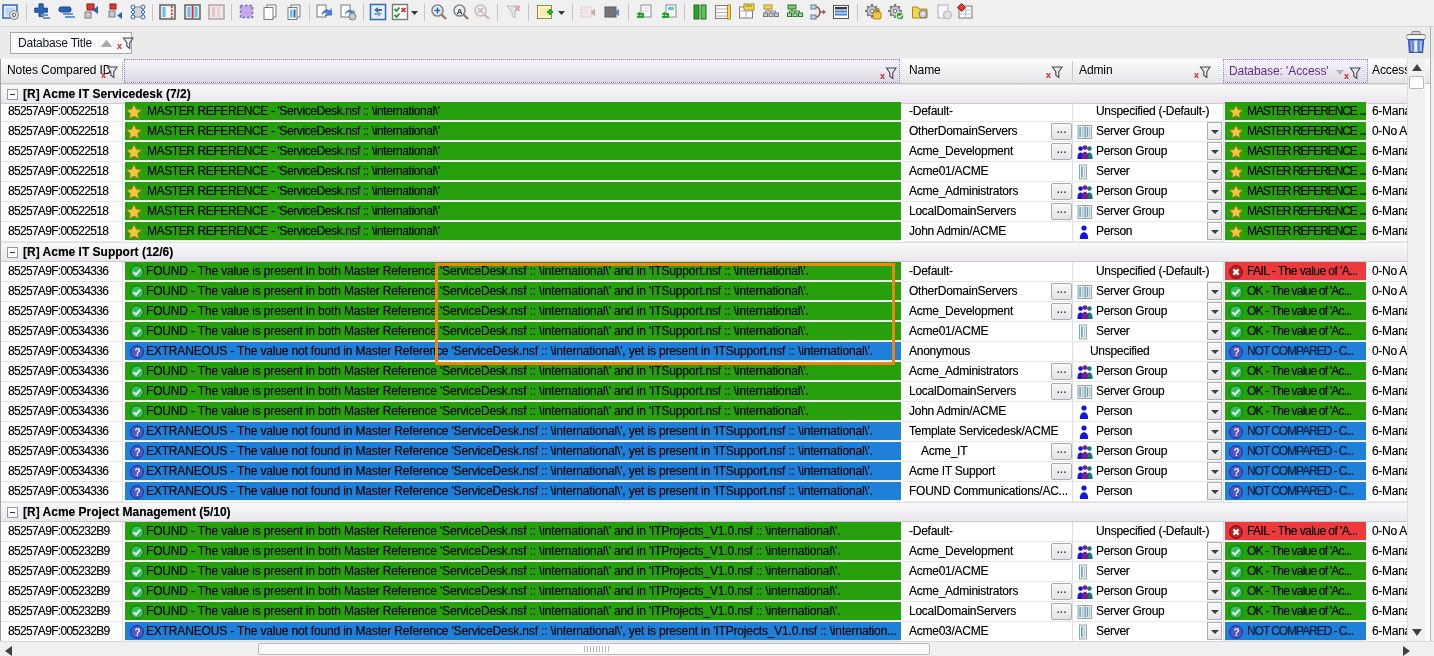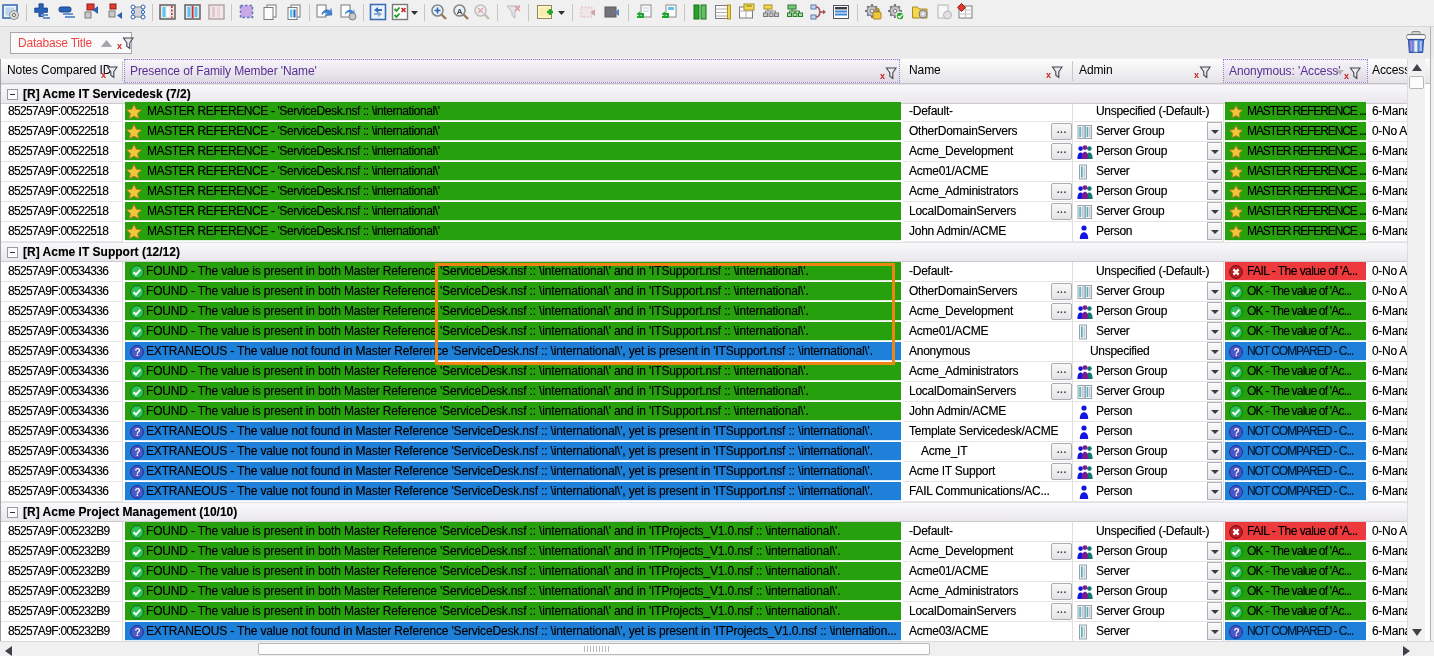--- a/index.html
+++ b/index.html
@@ -1,20 +1,20 @@
 <!DOCTYPE html>
 <html><head><meta charset="utf-8"><style>
 html,body{margin:0;padding:0}
 body{width:1434px;height:656px;background:#f0f0f0;font-family:"Liberation Sans",sans-serif;overflow:hidden;position:relative}
 .abs{position:absolute}
 #toolbar{position:absolute;left:0;top:0;width:1434px;height:26px;background:#f1f0f0;border-bottom:1px solid #d9d6d2}
 .tsep{position:absolute;top:4px;width:1px;height:17px;background:#c9c6c2}
 .ticon{position:absolute;top:3px;width:18px;height:18px}
 #groupbar{position:absolute;left:0;top:27px;width:1434px;height:31px;background:#ecebec}
-#dbtitle{position:absolute;left:10px;top:5px;width:120px;height:20px;background:#fbfafb;border:1px solid #aaa4ae;font-size:12px;color:#ef4444}
+#dbtitle{position:absolute;left:10px;top:5px;width:120px;height:20px;background:#fbfafb;border:1px solid #aaa4ae;font-size:12px;color:#0f172a}
 #grid{position:absolute;left:0;top:59px;width:1430px;height:582px;background:#fff;overflow:hidden;border-left:1px solid #a0a0a0}
 #ghead{position:absolute;left:0;top:0;width:1430px;height:24px;background:linear-gradient(#fdfdfd,#efeef0 55%,#e5e4e6);border-bottom:1px solid #c5c3c7}
 .hcell{position:absolute;top:0;height:23px;font-size:12px;color:#000;line-height:23px;overflow:hidden;letter-spacing:-0.1px}
 .hsep{position:absolute;top:2px;height:20px;width:1px;background:#c9c7cb}
 .hfilter{position:absolute;top:5px;width:17px;height:13px}
 .lav{background:linear-gradient(#f5f3f8,#e9e6ee 55%,#dcd9e2);border:1px dotted #9c7cce;color:#5b2f91}
 .row{position:absolute;left:0;width:1406px;height:20px;font-size:12px;text-shadow:0 0 0.7px rgba(0,0,0,0.45)}
 .tid{letter-spacing:-0.7px}
 .tmaster{letter-spacing:-0.4px}
 .tlong{letter-spacing:-0.16px}
@@ -319,21 +319,20 @@
   <div id="ghead">
       <div class="hcell" style="left:0px;width:121px">
         <span style="position:absolute;left:6px">Notes Compared ID</span>
         <span class="hfilter" style="left:100px"><svg width="17" height="13" viewBox="0 0 17 13">
             <text x="0" y="11.5" font-size="9" fill="#cc2222" font-weight="bold">x</text>
             <path d="M6.5 1 L16 1 L12.8 5.8 L12.8 11.5 L9.8 9.2 L9.8 5.8 Z" fill="#e8e8f0" stroke="#44444c" stroke-width="1.1"></path>
           </svg></span>
       </div>
       <div class="hsep" style="left:121px"></div>
       <div class="hcell lav" style="left:123px;width:776px;box-sizing:border-box;top:0px;height:24px;line-height:22px">
-        <span style="position:absolute;left:5px">Presence of Family Member 'Name'</span>
         <span class="hfilter" style="left:755px"><svg width="17" height="13" viewBox="0 0 17 13">
             <text x="0" y="11.5" font-size="9" fill="#cc2222" font-weight="bold">x</text>
             <path d="M6.5 1 L16 1 L12.8 5.8 L12.8 11.5 L9.8 9.2 L9.8 5.8 Z" fill="#e8e8f0" stroke="#44444c" stroke-width="1.1"></path>
           </svg></span>
       </div>
       <div class="hcell" style="left:902px;width:169px">
         <span style="position:absolute;left:6px">Name</span>
         <span class="hfilter" style="left:143px"><svg width="17" height="13" viewBox="0 0 17 13">
             <text x="0" y="11.5" font-size="9" fill="#cc2222" font-weight="bold">x</text>
             <path d="M6.5 1 L16 1 L12.8 5.8 L12.8 11.5 L9.8 9.2 L9.8 5.8 Z" fill="#e8e8f0" stroke="#44444c" stroke-width="1.1"></path>
@@ -341,21 +340,21 @@
       </div>
       <div class="hsep" style="left:1071px"></div>
       <div class="hcell" style="left:1073px;width:148px">
         <span style="position:absolute;left:5px">Admin</span>
         <span class="hfilter" style="left:120px"><svg width="17" height="13" viewBox="0 0 17 13">
             <text x="0" y="11.5" font-size="9" fill="#cc2222" font-weight="bold">x</text>
             <path d="M6.5 1 L16 1 L12.8 5.8 L12.8 11.5 L9.8 9.2 L9.8 5.8 Z" fill="#e8e8f0" stroke="#44444c" stroke-width="1.1"></path>
           </svg></span>
       </div>
       <div class="hcell lav" style="left:1222px;width:145px;box-sizing:border-box;height:24px;line-height:22px">
-        <span style="position:absolute;left:5px">Anonymous: 'Access'</span>
+        <span style="position:absolute;left:5px">Database: 'Access'</span>
         <svg class="abs" style="left:112px;top:10px" width="8" height="5" opacity="0.45">
           <polygon points="0,0 8,0 4,5" fill="#777"></polygon>
         </svg>
         <span class="hfilter" style="left:120px"><svg width="17" height="13" viewBox="0 0 17 13">
             <text x="0" y="11.5" font-size="9" fill="#cc2222" font-weight="bold">x</text>
             <path d="M6.5 1 L16 1 L12.8 5.8 L12.8 11.5 L9.8 9.2 L9.8 5.8 Z" fill="#e8e8f0" stroke="#44444c" stroke-width="1.1"></path>
           </svg></span>
       </div>
       <div class="hcell" style="left:1367px;width:39px">
         <span style="position:absolute;left:4px">Access</span>
@@ -597,21 +596,21 @@
             <polygon points="8,0.5 10.3,5.2 15.5,5.9 11.7,9.5 12.7,14.7 8,12.2 3.3,14.7 4.3,9.5 0.5,5.9 5.7,5.2" fill="#f2c73a" stroke="#a77d1c" stroke-width="1"></polygon>
           </svg>
           <span style="position:absolute;left:22px;letter-spacing:-1.1px">MASTER REFERENCE ...</span>
         </div>
         <div class="cell cb" style="left:1367px;width:39px">
           <span class="tacc" style="position:absolute;left:4px">6-Manager</span>
         </div>
       </div>
       <div class="grph" style="top:183px;box-sizing:border-box">
         <span class="minus"></span>
-        <span style="position:absolute;left:22px;top:2px">[R] Acme IT Support (12/12)</span>
+        <span style="position:absolute;left:22px;top:2px">[R] Acme IT Support (12/6)</span>
       </div>
       <div class="row" style="top:203px">
         <div class="cell cb" style="left:0;width:121px;border-right:1px solid #dedede">
           <span class="tid" style="position:absolute;left:7px">85257A9F:00534336</span>
         </div>
         <div class="cell" style="left:124px;width:776px;background:#27a00e;color:#000;border-bottom:1px solid rgba(255,255,255,0.85);box-sizing:border-box">
           <svg class="ic" style="left:5px;top:3px" width="14" height="14" viewBox="0 0 14 14">
             <circle cx="7" cy="7" r="6.4" fill="#2ec155" stroke="#0d6e1a" stroke-width="1"></circle>
             <path d="M3.6 7.3 L6 9.6 L10.4 4.6" fill="none" stroke="#fff" stroke-width="2"></path>
           </svg>
@@ -996,21 +995,21 @@
           <span class="tid" style="position:absolute;left:7px">85257A9F:00534336</span>
         </div>
         <div class="cell" style="left:124px;width:776px;background:#1e80d8;color:#000;border-bottom:1px solid rgba(255,255,255,0.85);box-sizing:border-box">
           <svg class="ic" style="left:5px;top:3px" width="14" height="14" viewBox="0 0 14 14">
             <circle cx="7" cy="7" r="6.4" fill="#4a58cc" stroke="#1c2a8a" stroke-width="1"></circle>
             <text x="4.4" y="10.6" font-size="10" font-weight="bold" fill="#fff">?</text>
           </svg>
           <span class="tlong" style="position:absolute;left:21px">EXTRANEOUS - The value not found in Master Reference 'ServiceDesk.nsf :: \international\', yet is present in 'ITSupport.nsf :: \international\'.</span>
         </div>
         <div class="cell cb" style="left:902px;width:169px;border-right:1px solid #dedede">
-          <span class="tname" style="position:absolute;left:6px">FAIL Communications/AC...</span>
+          <span class="tname" style="position:absolute;left:6px">FOUND Communications/AC...</span>
         </div>
         <div class="cell cb" style="left:1072px;width:150px;border-right:1px solid #dedede">
           <svg class="ic" style="left:4px;top:2px" width="14" height="16" viewBox="0 0 14 16">
             <circle cx="7" cy="4" r="2.6" fill="#1414e4"></circle>
             <path d="M2.8 15 C2.8 10.2 4.7 8.2 7 8.2 C9.3 8.2 11.2 10.2 11.2 15 Z" fill="#1414e4"></path>
           </svg>
           <span class="ttype" style="position:absolute;left:23px">Person</span>
           <div class="drop" style="left:134px"></div>
         </div>
         <div class="cell" style="left:1224px;width:141px;background:#1e80d8;color:#001a38;border-bottom:1px solid rgba(255,255,255,0.85);box-sizing:border-box">
@@ -1019,21 +1018,21 @@
             <text x="4.4" y="10.6" font-size="10" font-weight="bold" fill="#fff">?</text>
           </svg>
           <span style="position:absolute;left:22px;letter-spacing:-1.05px">NOT COMPARED - C...</span>
         </div>
         <div class="cell cb" style="left:1367px;width:39px">
           <span class="tacc" style="position:absolute;left:4px">6-Manager</span>
         </div>
       </div>
       <div class="grph" style="top:443px;box-sizing:border-box">
         <span class="minus"></span>
-        <span style="position:absolute;left:22px;top:2px">[R] Acme Project Management (10/10)</span>
+        <span style="position:absolute;left:22px;top:2px">[R] Acme Project Management (5/10)</span>
       </div>
       <div class="row" style="top:463px">
         <div class="cell cb" style="left:0;width:121px;border-right:1px solid #dedede">
           <span class="tid" style="position:absolute;left:7px">85257A9F:005232B9</span>
         </div>
         <div class="cell" style="left:124px;width:776px;background:#27a00e;color:#000;border-bottom:1px solid rgba(255,255,255,0.85);box-sizing:border-box">
           <svg class="ic" style="left:5px;top:3px" width="14" height="14" viewBox="0 0 14 14">
             <circle cx="7" cy="7" r="6.4" fill="#2ec155" stroke="#0d6e1a" stroke-width="1"></circle>
             <path d="M3.6 7.3 L6 9.6 L10.4 4.6" fill="none" stroke="#fff" stroke-width="2"></path>
           </svg>

